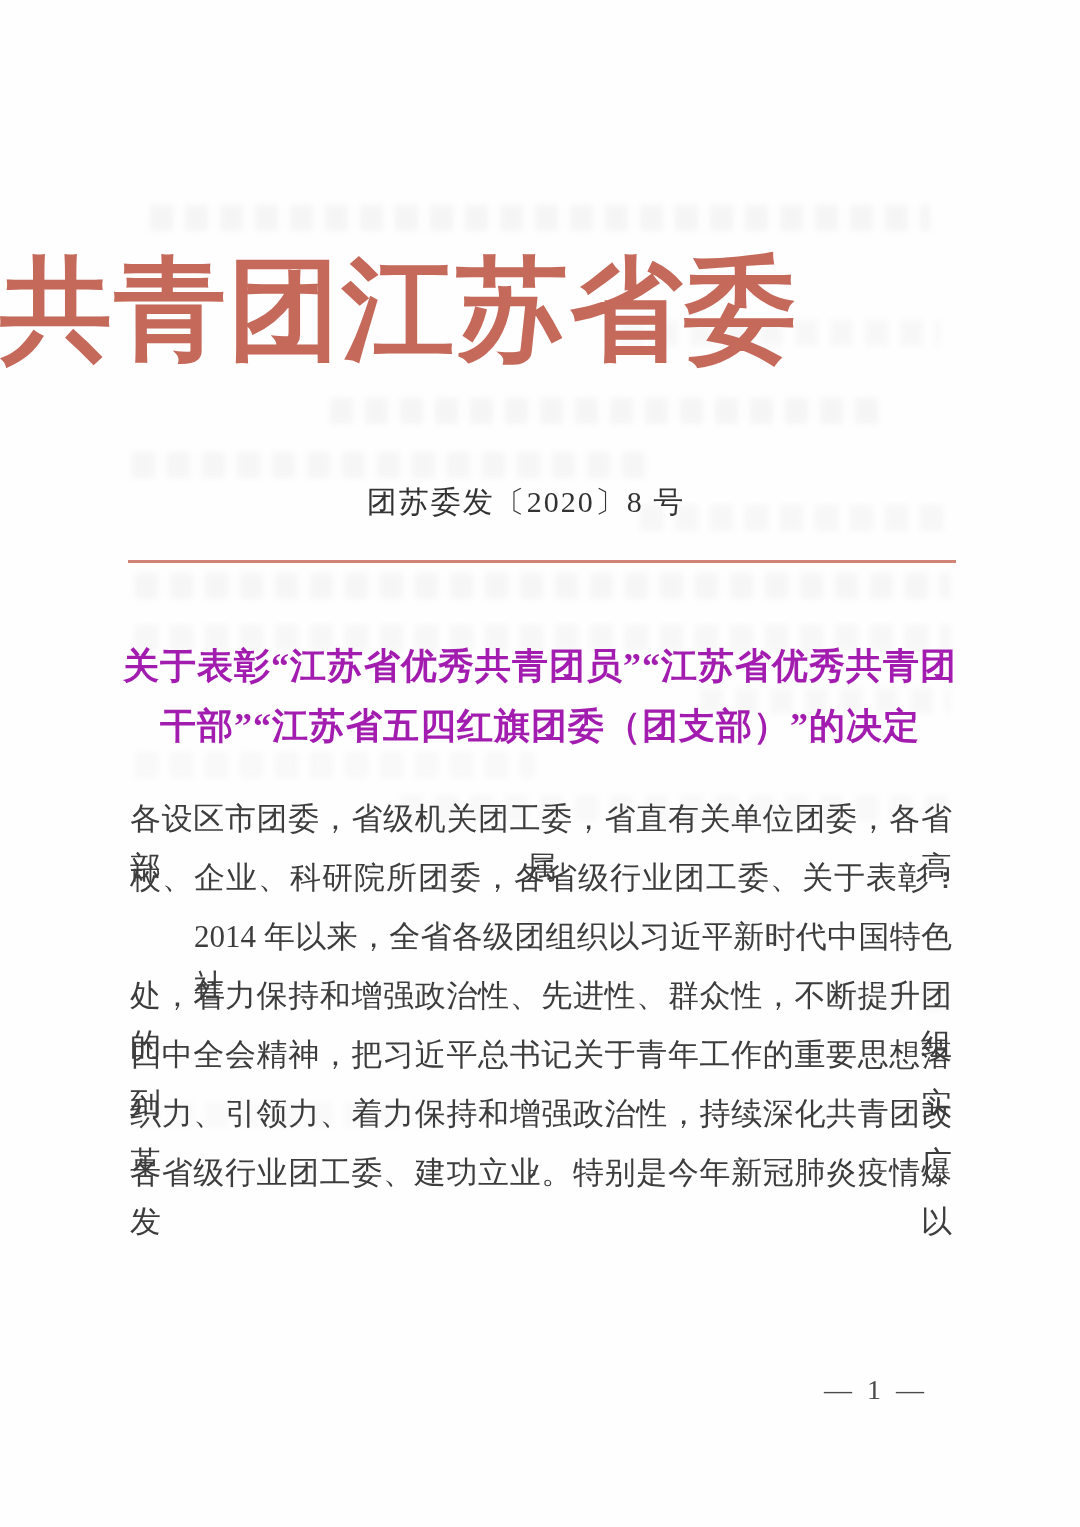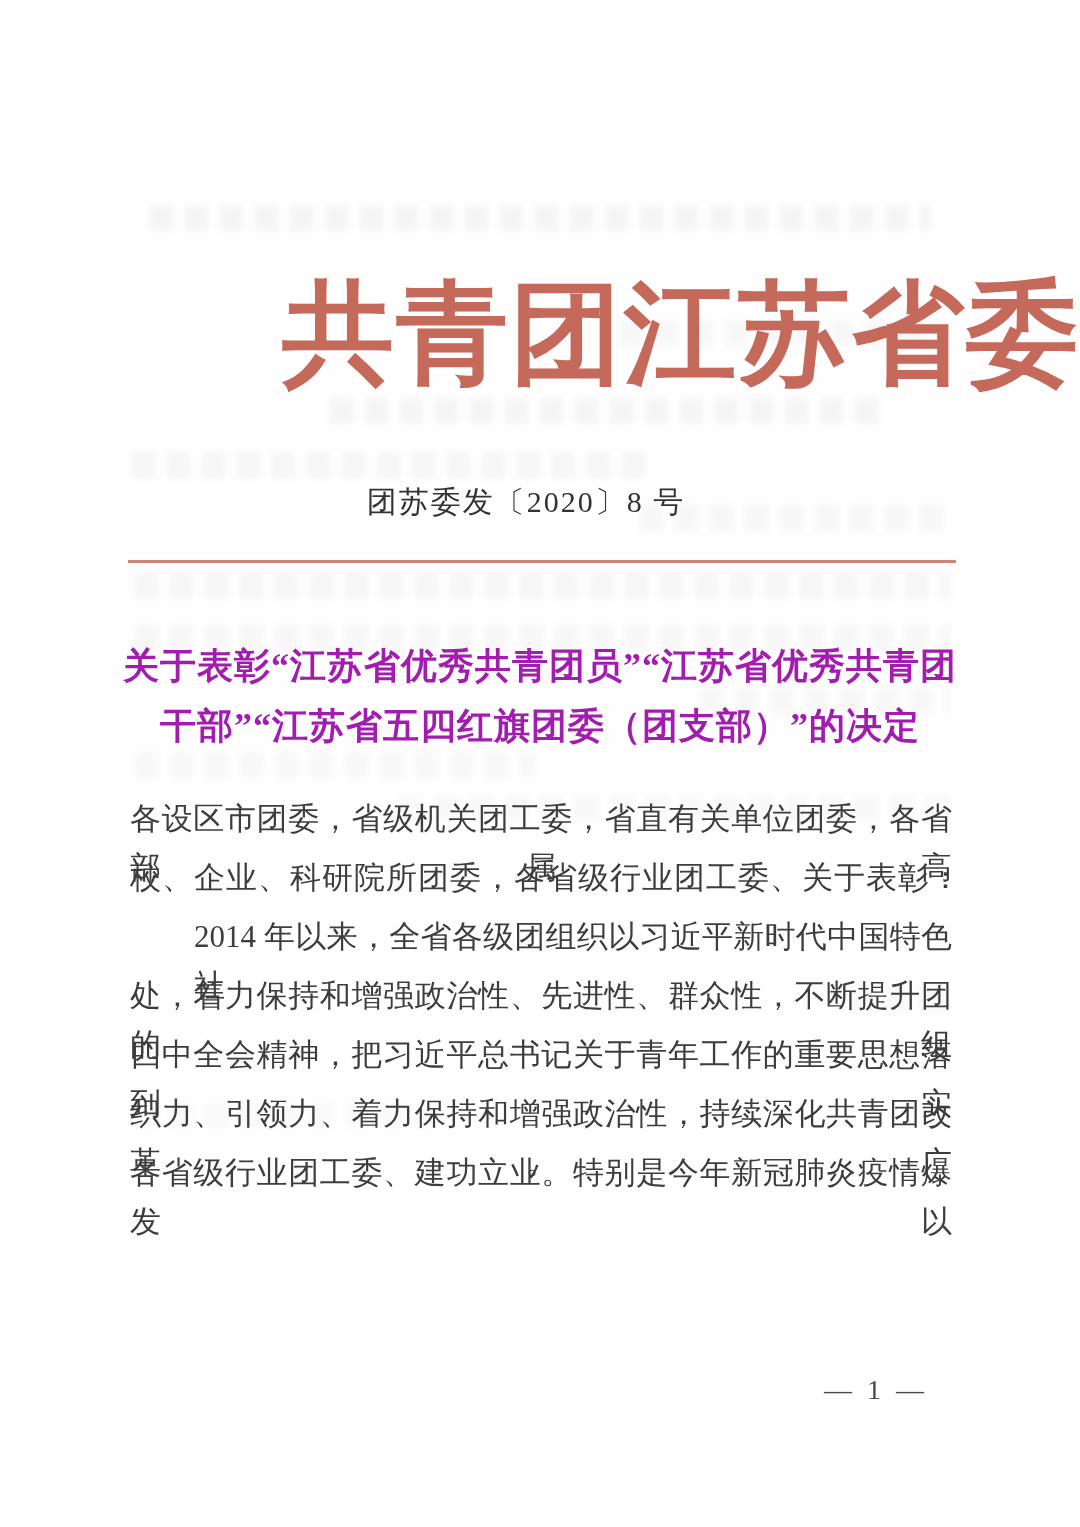--- a/index.html
+++ b/index.html
@@ -25,28 +25,27 @@
       rgba(0,0,0,0) 23px 35px);
     filter: blur(3px);
     pointer-events: none;
   }
 
   .letterhead {
     position: absolute;
     top: 246px;
     left: 0;
     width: 1080px;
-    text-align: right;
+    text-align: left;
     font-size: 112px;
     line-height: 1.15;
     letter-spacing: 2px;
     font-weight: 600;
     color: #c5695a;
     white-space: nowrap;
-    margin-top: 24px;
   }
 
   .docnum {
     position: absolute;
     top: 482px;
     left: 0;
     width: 1052px;
     text-align: center;
     font-size: 30px;
     color: #333333;

